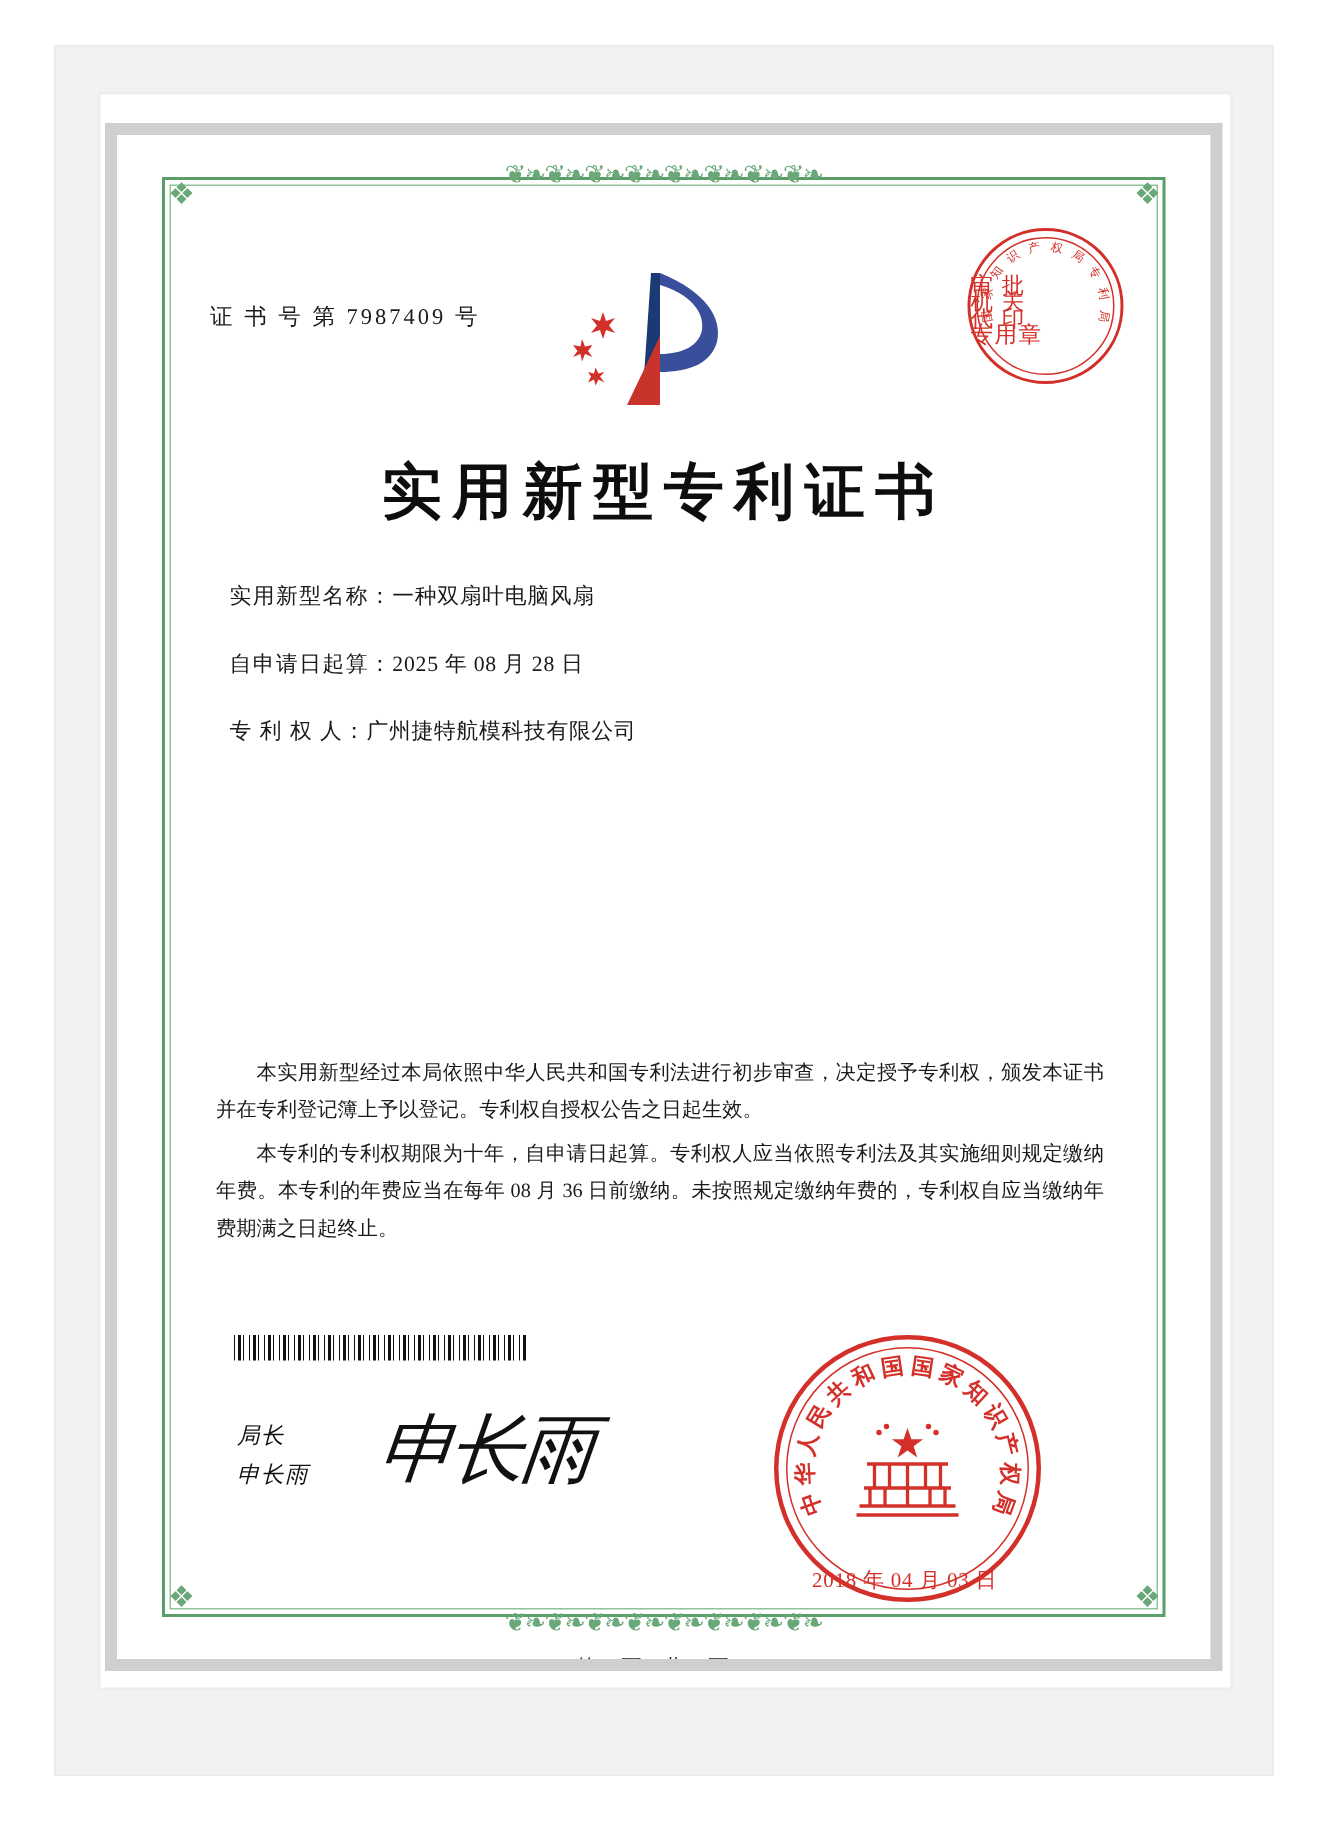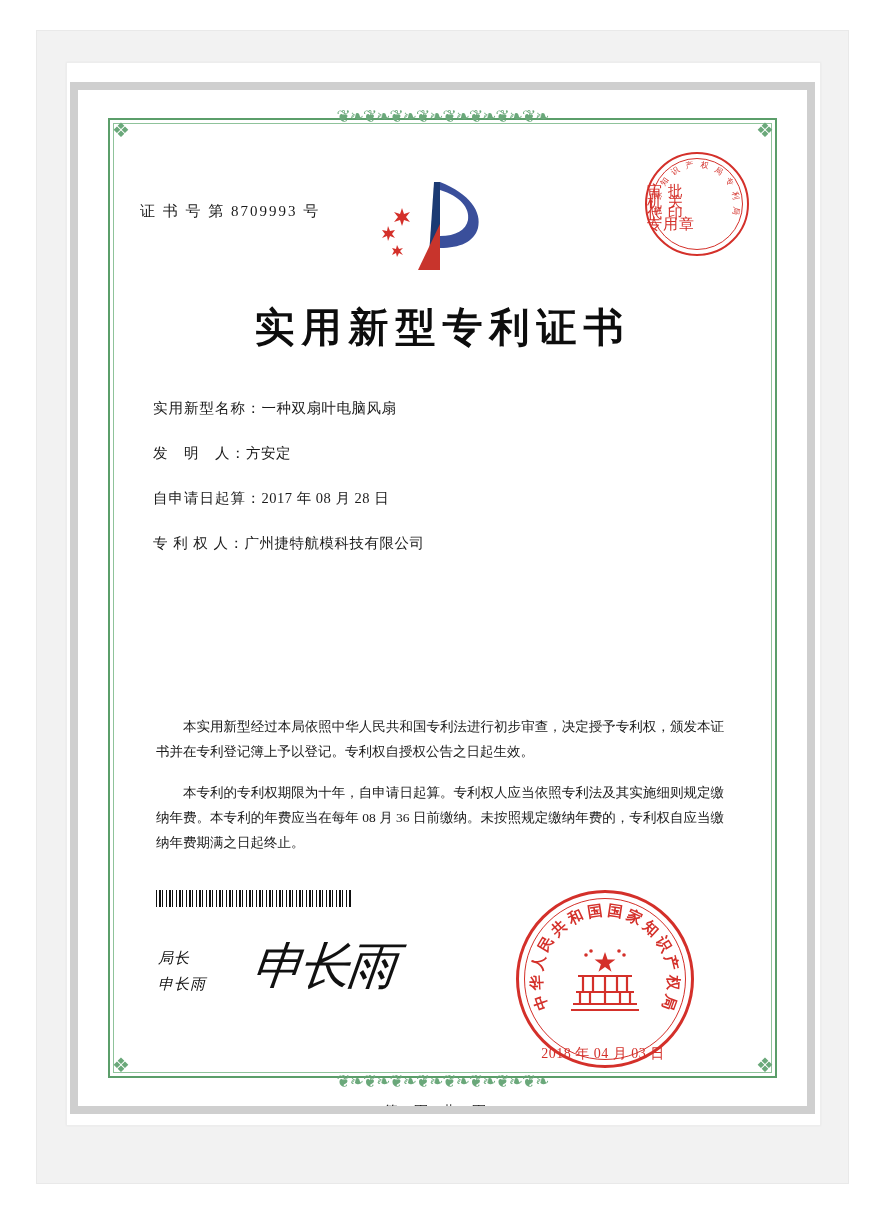--- a/index.html
+++ b/index.html
@@ -165,21 +165,21 @@
     letter-spacing: 7px;
     font-weight: bold;
     color: #0d0d0d;
     font-family: "DejaVu Serif", serif;
   }
 
   
   .fields {
     position: absolute;
     left: 75px;
-    top: 309px;
+    top: 298px;
     width: 580px;
   }
   .field {
     font-size: 14.5px;
     color: #1a1a1a;
     margin-bottom: 26px;
     letter-spacing: 0.5px;
     white-space: nowrap;
   }
   .field .lbl { letter-spacing: 1px; }
@@ -190,21 +190,21 @@
     position: absolute;
     left: 62px;
     top: 608px;
     width: 600px;
     font-size: 13.5px;
     line-height: 25px;
     color: #1a1a1a;
     text-align: justify;
   }
   .paras p {
-    margin: 16px;
+    margin: 4px;
     text-indent: 2em;
   }
 
   
   .barcode {
     position: absolute;
     left: 78px;
     top: 800px;
     width: 195px;
     height: 17px;
@@ -307,21 +307,21 @@
   <div class="cert">
 
     <div class="border-box"></div>
     <div class="orn orn-top">❦❧❦❧❦❧❦❧❦❧❦❧❦❧❦❧</div>
     <div class="orn orn-bottom">❦❧❦❧❦❧❦❧❦❧❦❧❦❧❦❧</div>
     <div class="orn orn-corner orn-tl">❖</div>
     <div class="orn orn-corner orn-tr">❖</div>
     <div class="orn orn-corner orn-bl">❖</div>
     <div class="orn orn-corner orn-br">❖</div>
 
-    <div class="cert-no">证 书 号 第 8709993 号</div>
+    <div class="cert-no">证 书 号 第 7987409 号</div>
 
     <div class="emblem">
       <svg viewBox="0 0 130 96" width="130" height="96" xmlns="http://www.w3.org/2000/svg">
         <polygon points="16,34 22,36 24,30 26,36 32,34 28,39 32,44 26,42 24,48 22,42 16,44 20,39" fill="#d4302a"></polygon>
         <polygon points="4,52 9,53 10,48 12,53 17,52 14,56 17,60 12,58 10,63 9,58 4,60 7,56" fill="#d4302a"></polygon>
         <polygon points="14,70 18,71 19,67 21,71 25,70 22,73 25,77 21,75 19,79 18,75 14,77 16,73" fill="#d4302a"></polygon>
         <polygon points="56,4 62,4 62,92 50,92" fill="#1b3a73"></polygon>
         <path d="M62,4 C92,16 104,34 100,50 C96,64 82,70 62,70 L62,58 C78,58 88,52 90,42 C92,30 82,18 62,12 Z" fill="#3a4f9b"></path>
         <polygon points="40,92 62,46 62,92" fill="#c8342c"></polygon>
       </svg>
@@ -344,24 +344,21 @@
       <div class="seal-center">审 批<br>机 关<br>代 印<br>专用章</div>
     </div>
 
     <div class="title">实用新型专利证书</div>
 
     <div class="fields">
       <div class="field">
         <span class="lbl">实用新型名称：</span><span class="val">一种双扇叶电脑风扇</span>
       </div>
       <div class="field">
-        <span class="lbl">发　明　人：</span><span class="val">方安定</span>
-      </div>
-      <div class="field">
-        <span class="lbl">自申请日起算：</span><span class="val">2017 年 08 月 28 日</span>
+        <span class="lbl">自申请日起算：</span><span class="val">2025 年 08 月 28 日</span>
       </div>
       <div class="field">
         <span class="lbl">专 利 权 人：</span><span class="val">广州捷特航模科技有限公司</span>
       </div>
     </div>
 
     <div class="paras">
       <p>本实用新型经过本局依照中华人民共和国专利法进行初步审查，决定授予专利权，颁发本证书并在专利登记簿上予以登记。专利权自授权公告之日起生效。</p>
       <p>本专利的专利权期限为十年，自申请日起算。专利权人应当依照专利法及其实施细则规定缴纳年费。本专利的年费应当在每年 08 月 36 日前缴纳。未按照规定缴纳年费的，专利权自应当缴纳年费期满之日起终止。</p>
     </div>

